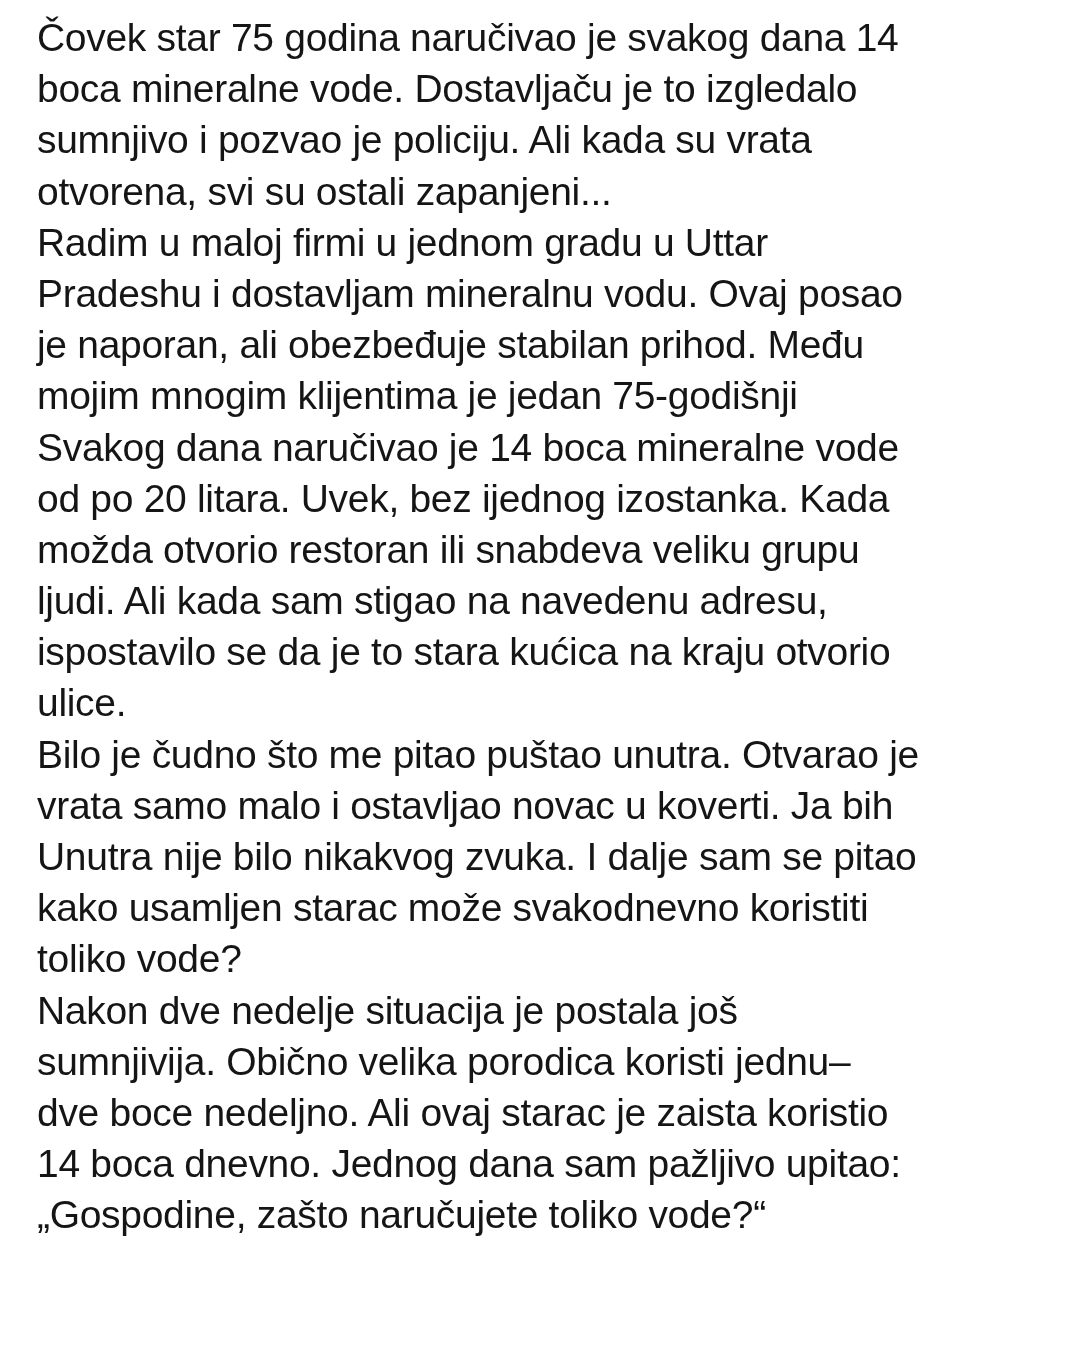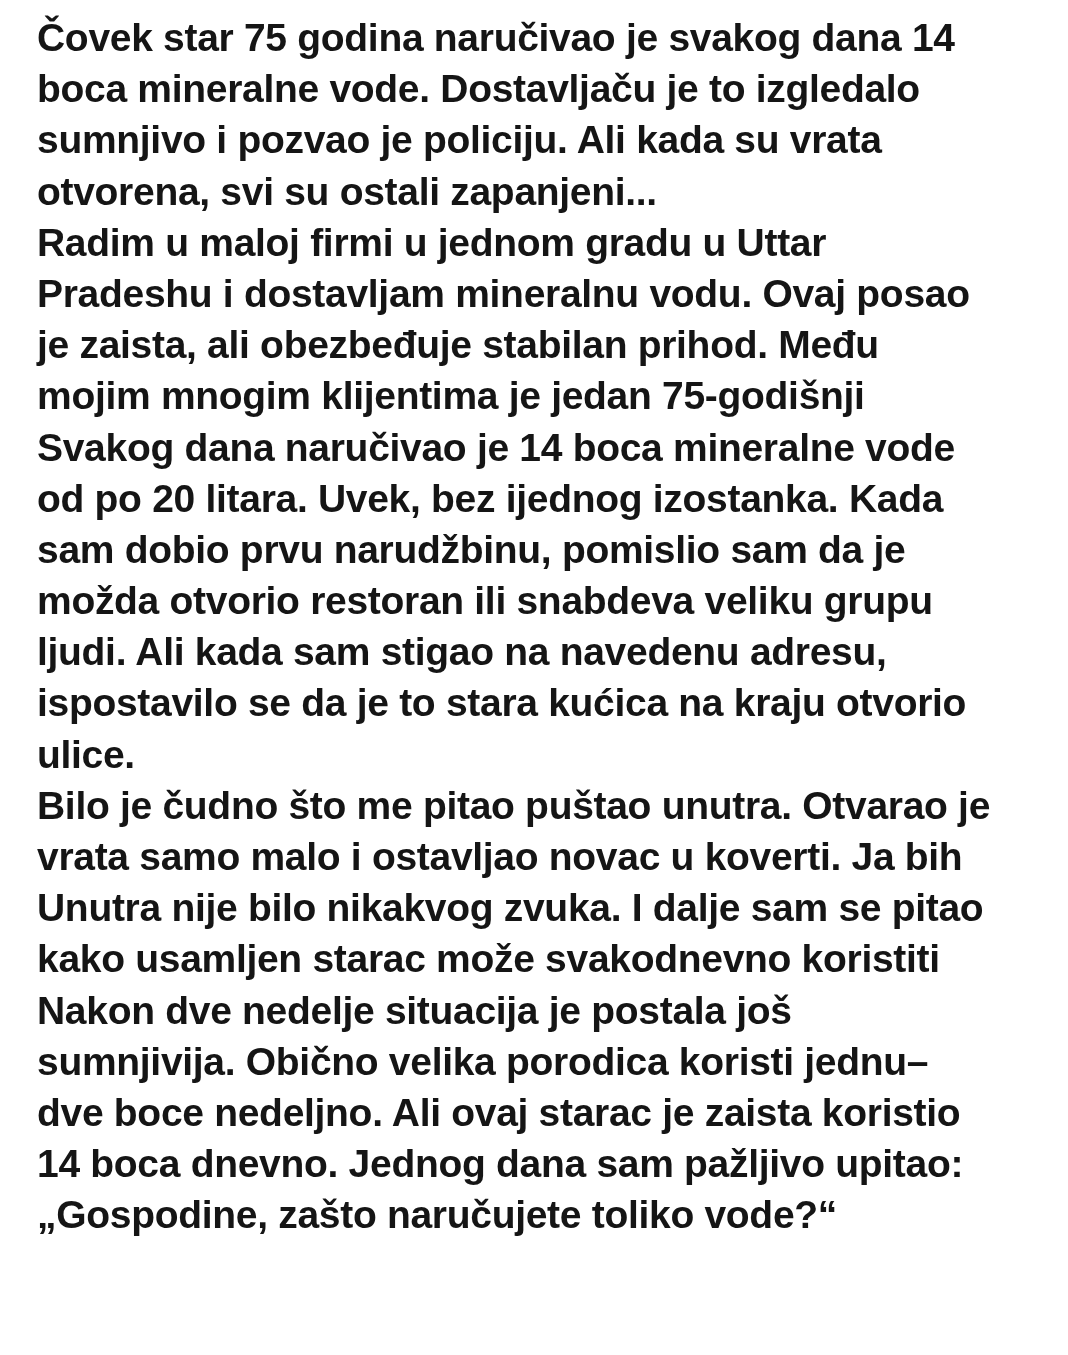--- a/index.html
+++ b/index.html
@@ -20,46 +20,45 @@
     font-family: "Liberation Sans", sans-serif;
     font-size: 39px;
     font-weight: 400;
     color: #151515;
   }
   .line {
     height: 51.2px;
     line-height: 51.2px;
     white-space: nowrap;
     letter-spacing: -0.3px;
-    font-weight: bold;
   }
 </style>
 </head>
 <body>
 
 <main class="story">
   <div>
       <div class="line">Čovek star 75 godina naručivao je svakog dana 14</div>
       <div class="line">boca mineralne vode. Dostavljaču je to izgledalo</div>
       <div class="line">sumnjivo i pozvao je policiju. Ali kada su vrata</div>
       <div class="line">otvorena, svi su ostali zapanjeni...</div>
       <div class="line">Radim u maloj firmi u jednom gradu u Uttar</div>
       <div class="line">Pradeshu i dostavljam mineralnu vodu. Ovaj posao</div>
-      <div class="line">je zaista, ali obezbeđuje stabilan prihod. Među</div>
+      <div class="line">je naporan, ali obezbeđuje stabilan prihod. Među</div>
       <div class="line">mojim mnogim klijentima je jedan 75-godišnji</div>
       <div class="line">Svakog dana naručivao je 14 boca mineralne vode</div>
       <div class="line">od po 20 litara. Uvek, bez ijednog izostanka. Kada</div>
-      <div class="line">sam dobio prvu narudžbinu, pomislio sam da je</div>
       <div class="line">možda otvorio restoran ili snabdeva veliku grupu</div>
       <div class="line">ljudi. Ali kada sam stigao na navedenu adresu,</div>
       <div class="line">ispostavilo se da je to stara kućica na kraju otvorio</div>
       <div class="line">ulice.</div>
       <div class="line">Bilo je čudno što me pitao puštao unutra. Otvarao je</div>
       <div class="line">vrata samo malo i ostavljao novac u koverti. Ja bih</div>
       <div class="line">Unutra nije bilo nikakvog zvuka. I dalje sam se pitao</div>
       <div class="line">kako usamljen starac može svakodnevno koristiti</div>
+      <div class="line">toliko vode?</div>
       <div class="line">Nakon dve nedelje situacija je postala još</div>
       <div class="line">sumnjivija. Obično velika porodica koristi jednu–</div>
       <div class="line">dve boce nedeljno. Ali ovaj starac je zaista koristio</div>
       <div class="line">14 boca dnevno. Jednog dana sam pažljivo upitao:</div>
     </div>
   <div class="line">„Gospodine, zašto naručujete toliko vode?“</div>
 </main>
 
 </body></html>

